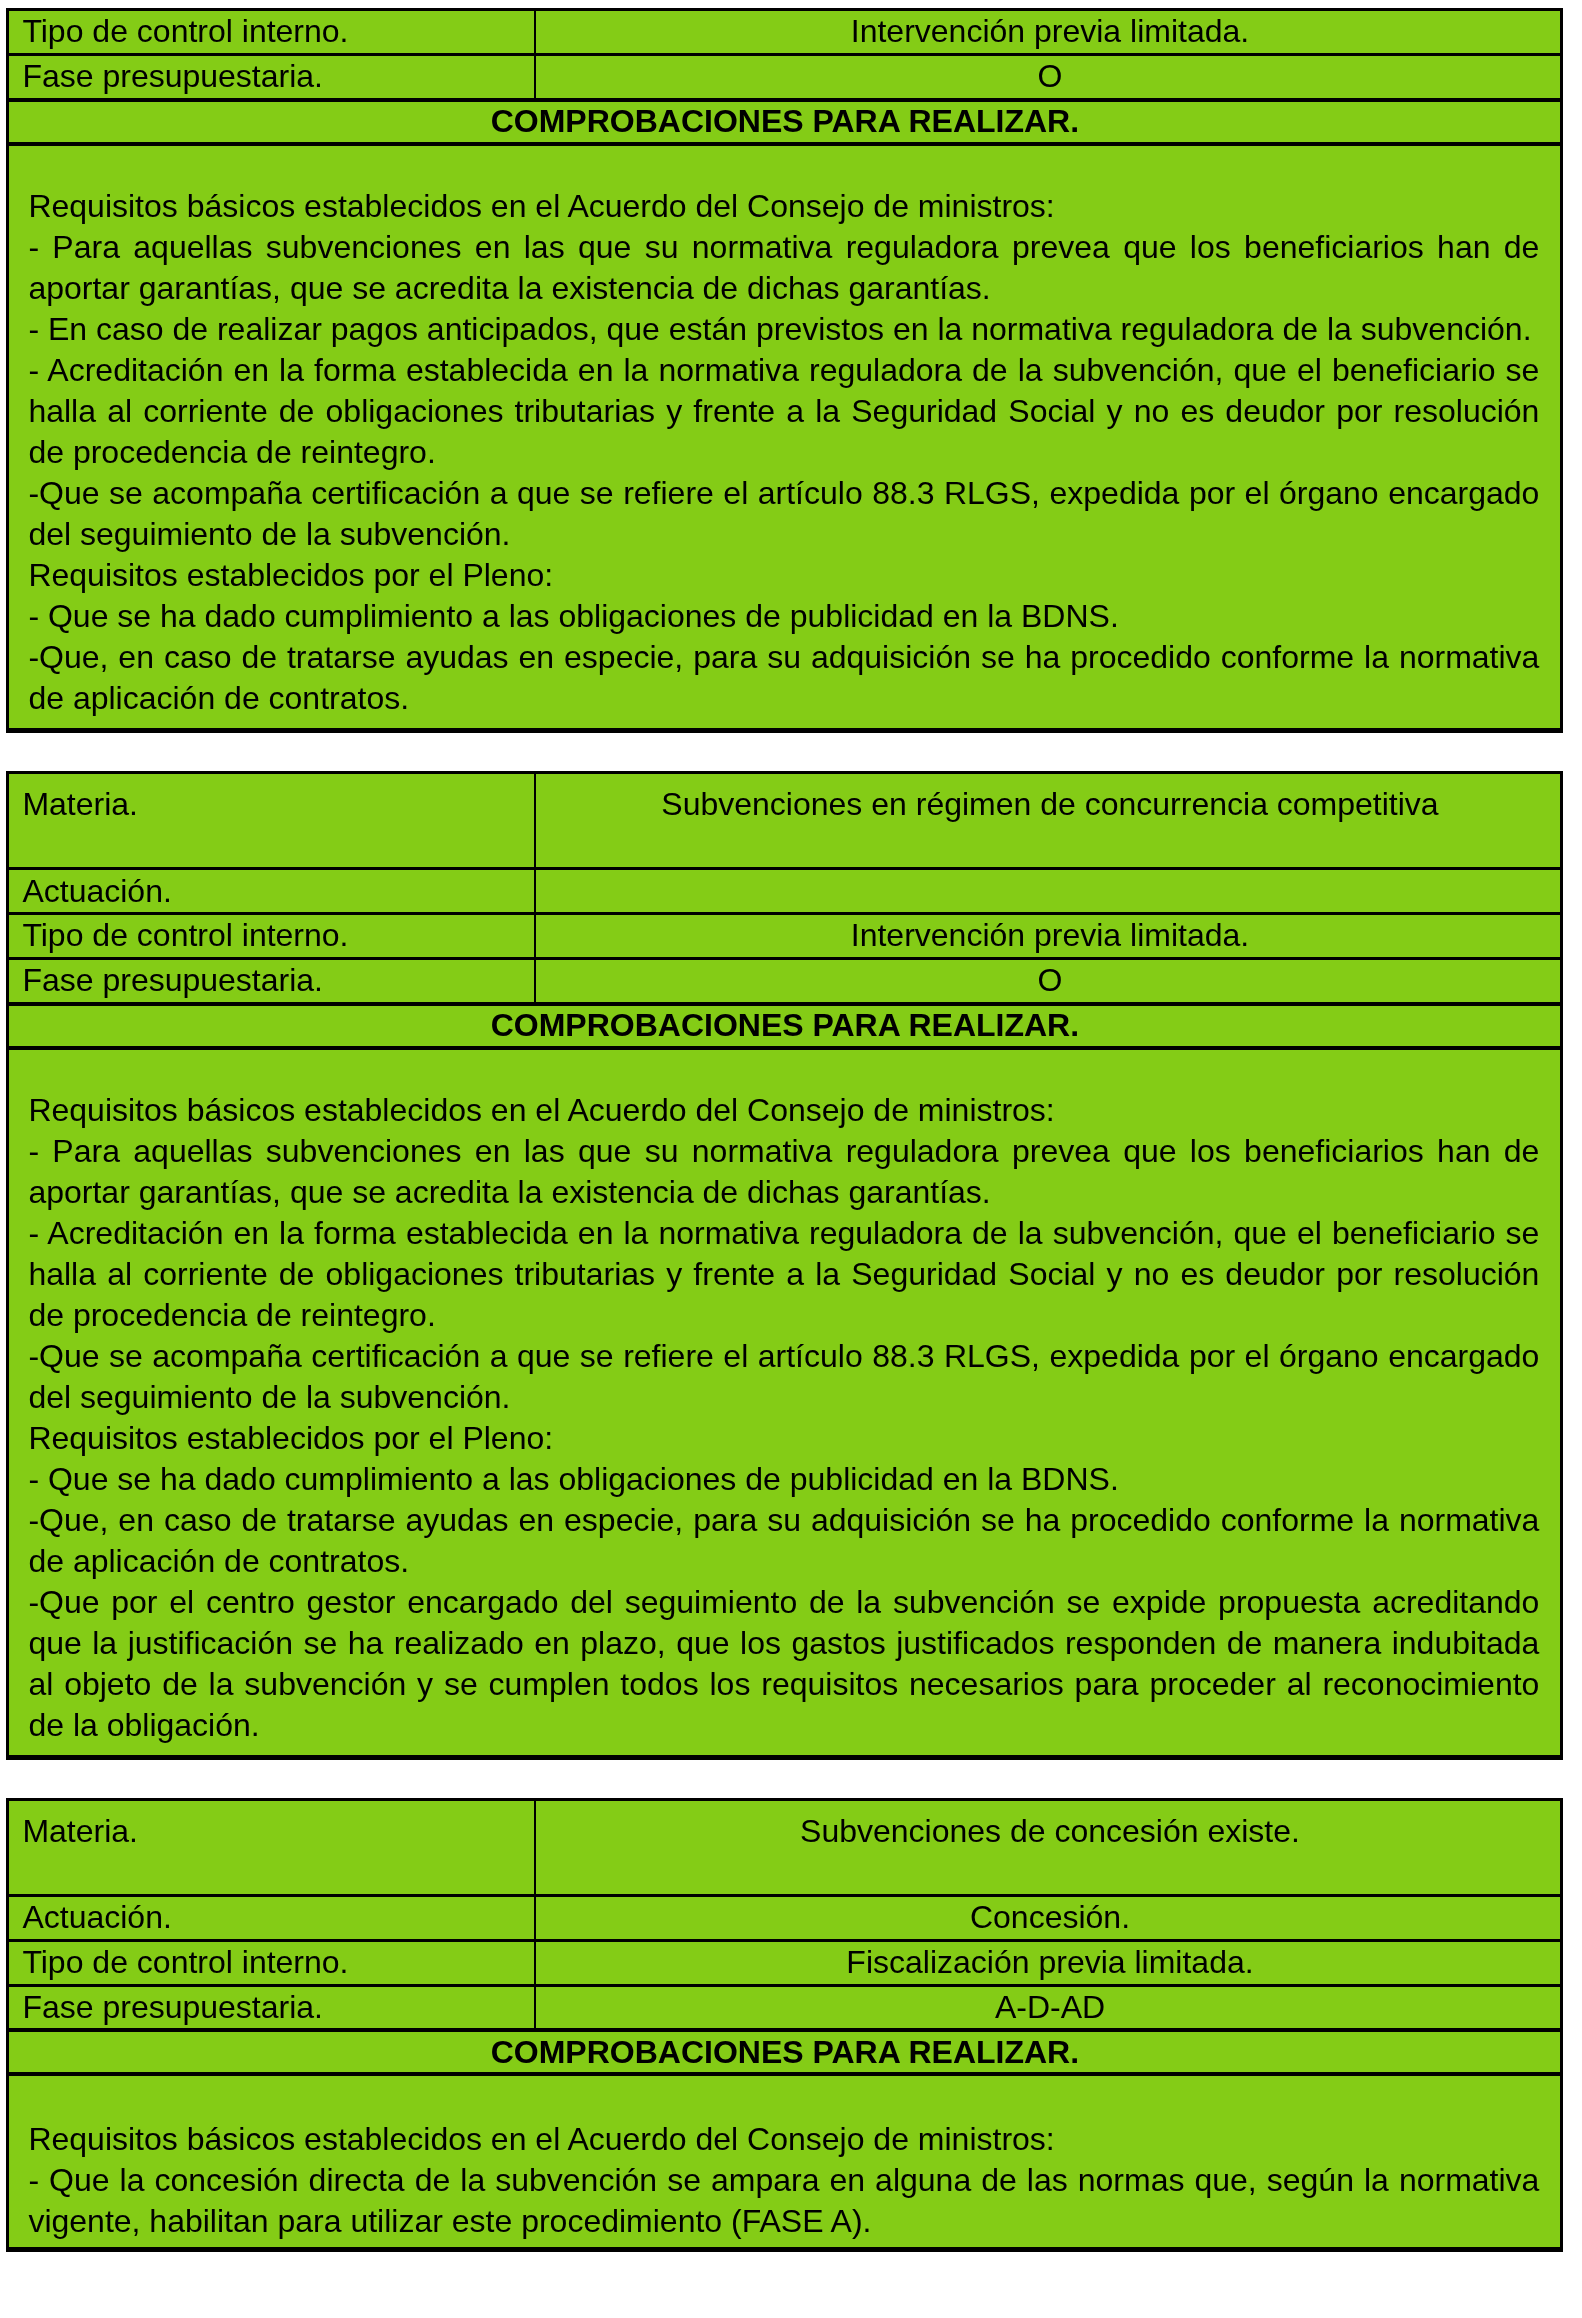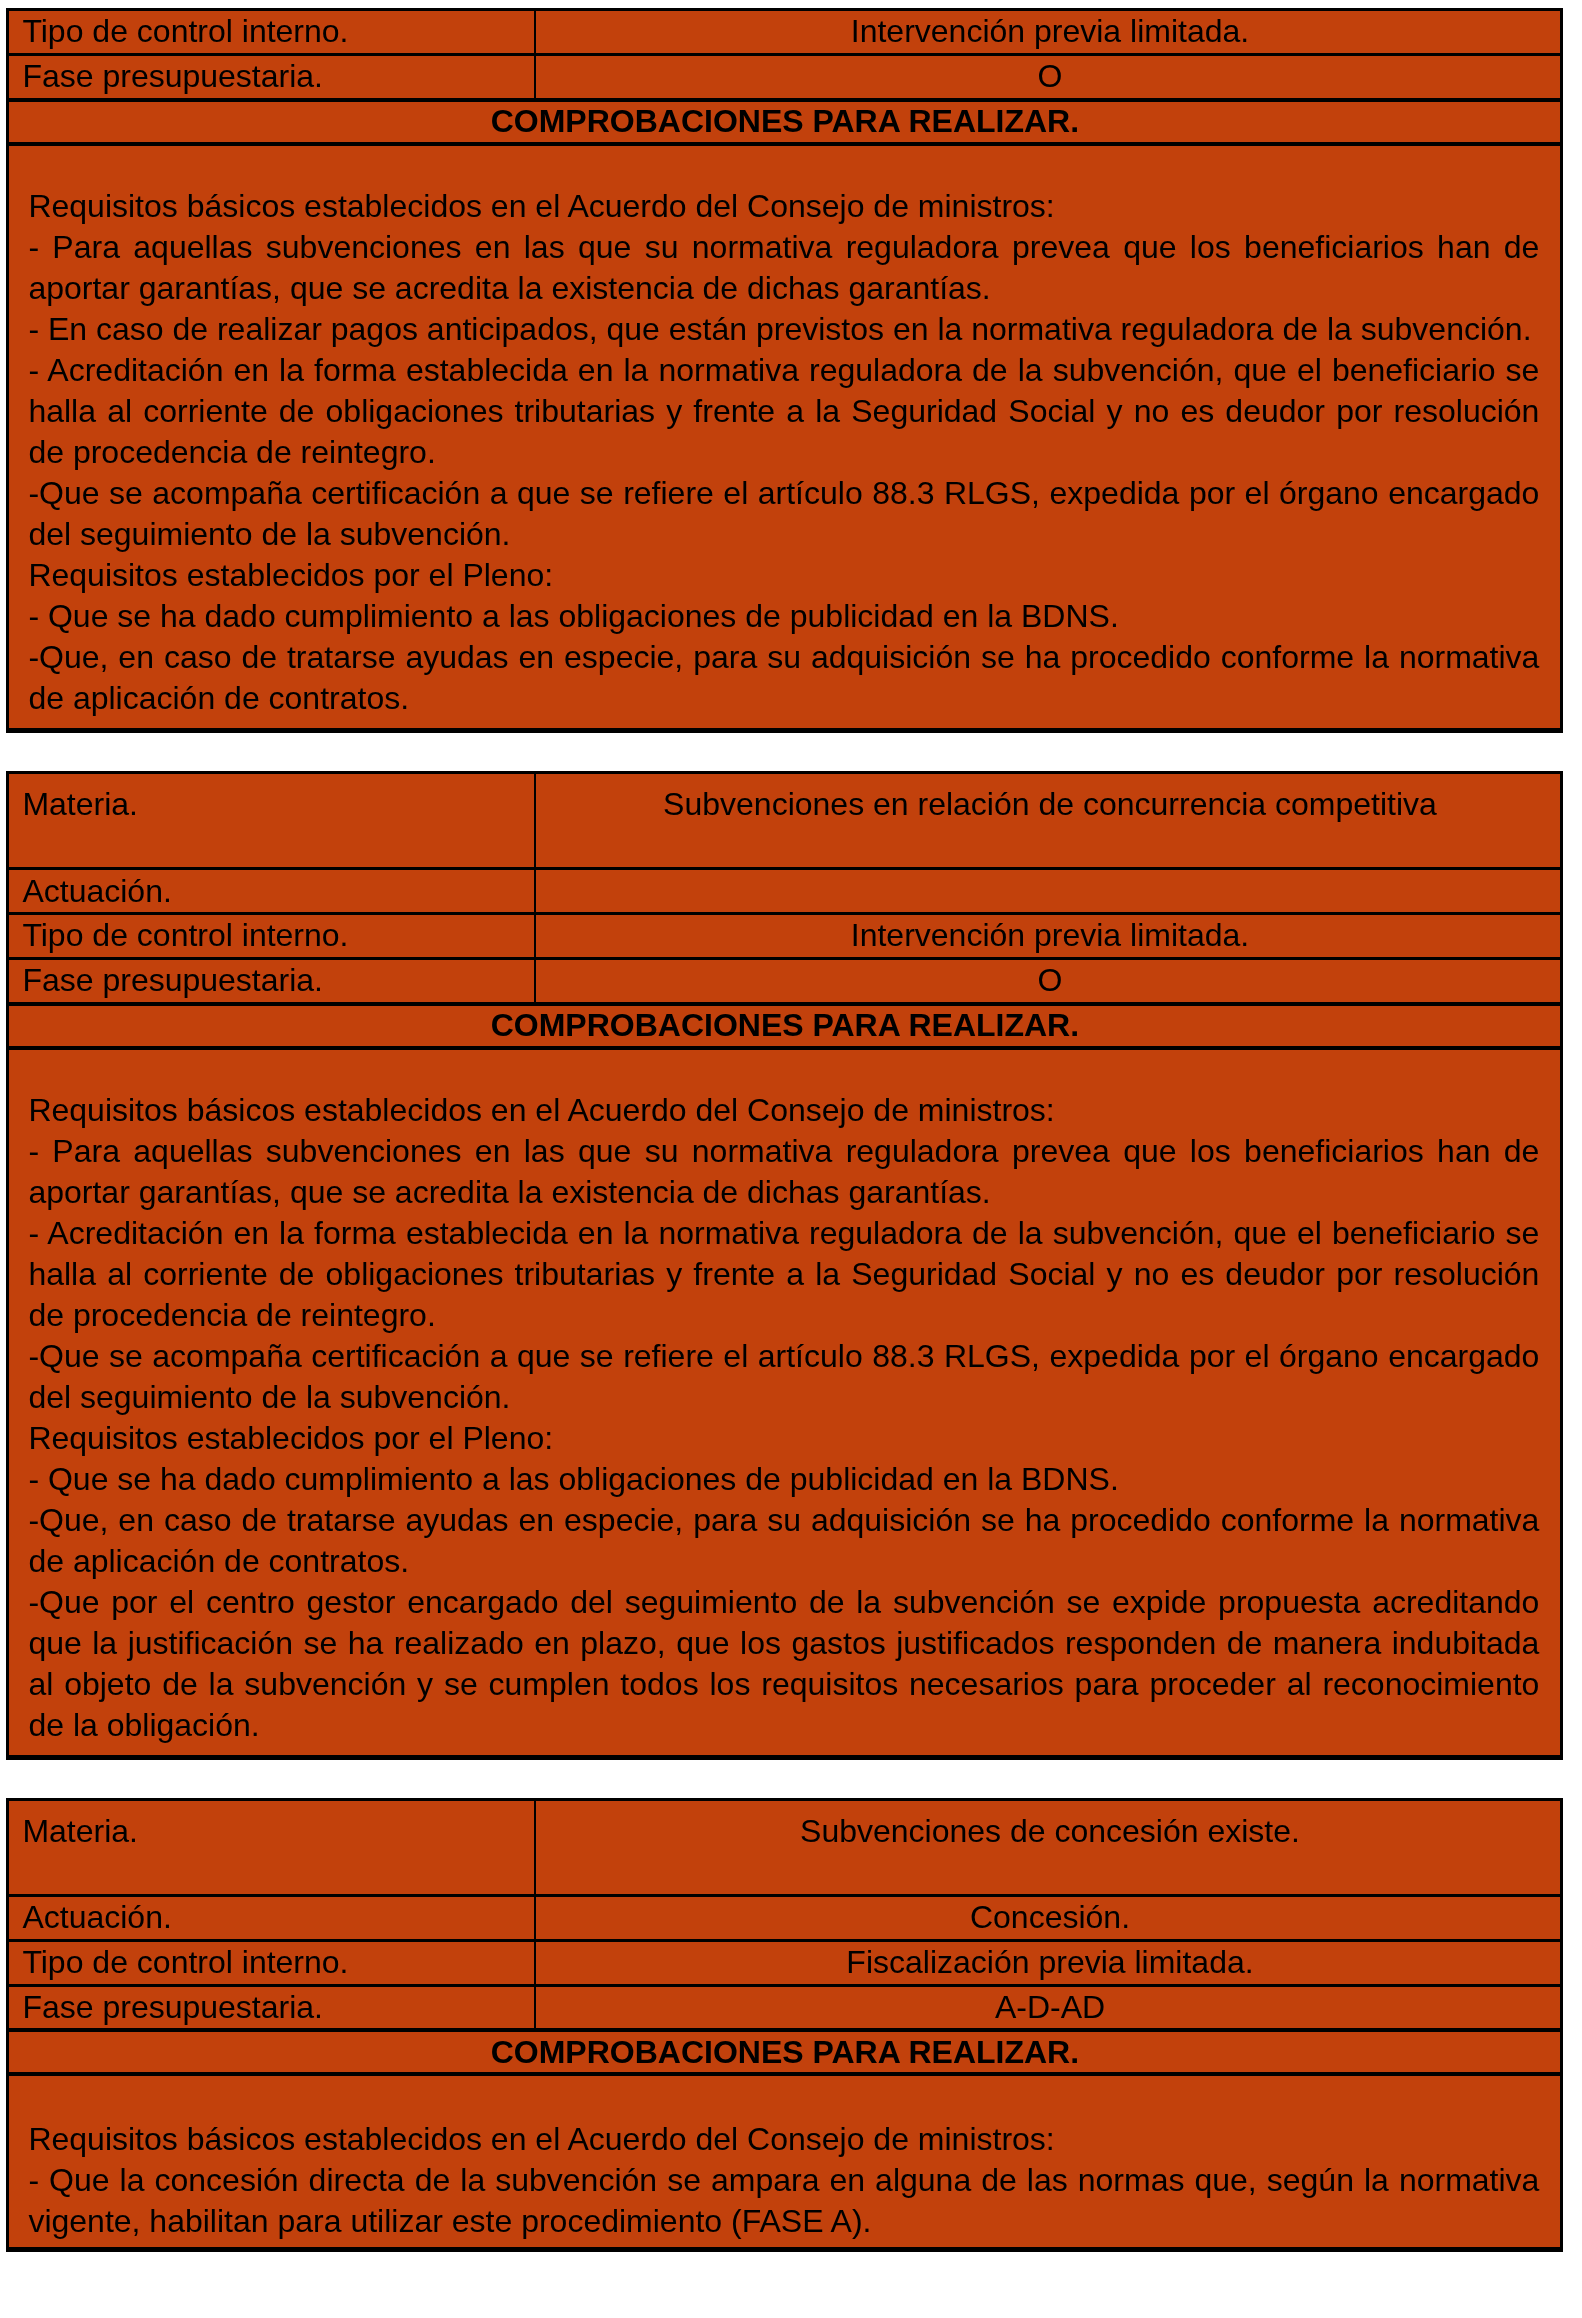--- a/index.html
+++ b/index.html
@@ -12,21 +12,21 @@
   body { width: 1582px; }
   .doc {
     padding: 8px 0 0 6.4px;
     font-size: 32px;
   }
   .tbl {
     width: 1557px;
     box-sizing: border-box;
     border: 3.2px solid #000;
     border-bottom-width: 5.6px;
-    background: #c2410c;
+    background: #84cc16;
   }
   .gap { height: 38px; }
 
   .row { display: flex; border-bottom: 3.2px solid #000; }
   .row:last-child { border-bottom: 0; }
 
   .cell { box-sizing: border-box; }
   .cell.label {
     width: 527px;
     border-right: 2.4px solid #000;
@@ -97,21 +97,21 @@
         <p>-Que, en caso de tratarse ayudas en especie, para su adquisición se ha procedido conforme la normativa de aplicación de contratos.</p>
       </div>
     </div>
   </section>
 
   <div class="gap"></div>
 
   <section class="tbl">
     <div class="row info tall">
       <div class="cell label">Materia.</div>
-      <div class="cell value">Subvenciones en relación de concurrencia competitiva</div>
+      <div class="cell value">Subvenciones en régimen de concurrencia competitiva</div>
     </div>
     <div class="row info">
       <div class="cell label">Actuación.</div>
     </div>
     <div class="row info">
       <div class="cell label">Tipo de control interno.</div>
       <div class="cell value">Intervención previa limitada.</div>
     </div>
     <div class="row info lastinfo">
       <div class="cell label">Fase presupuestaria.</div>

